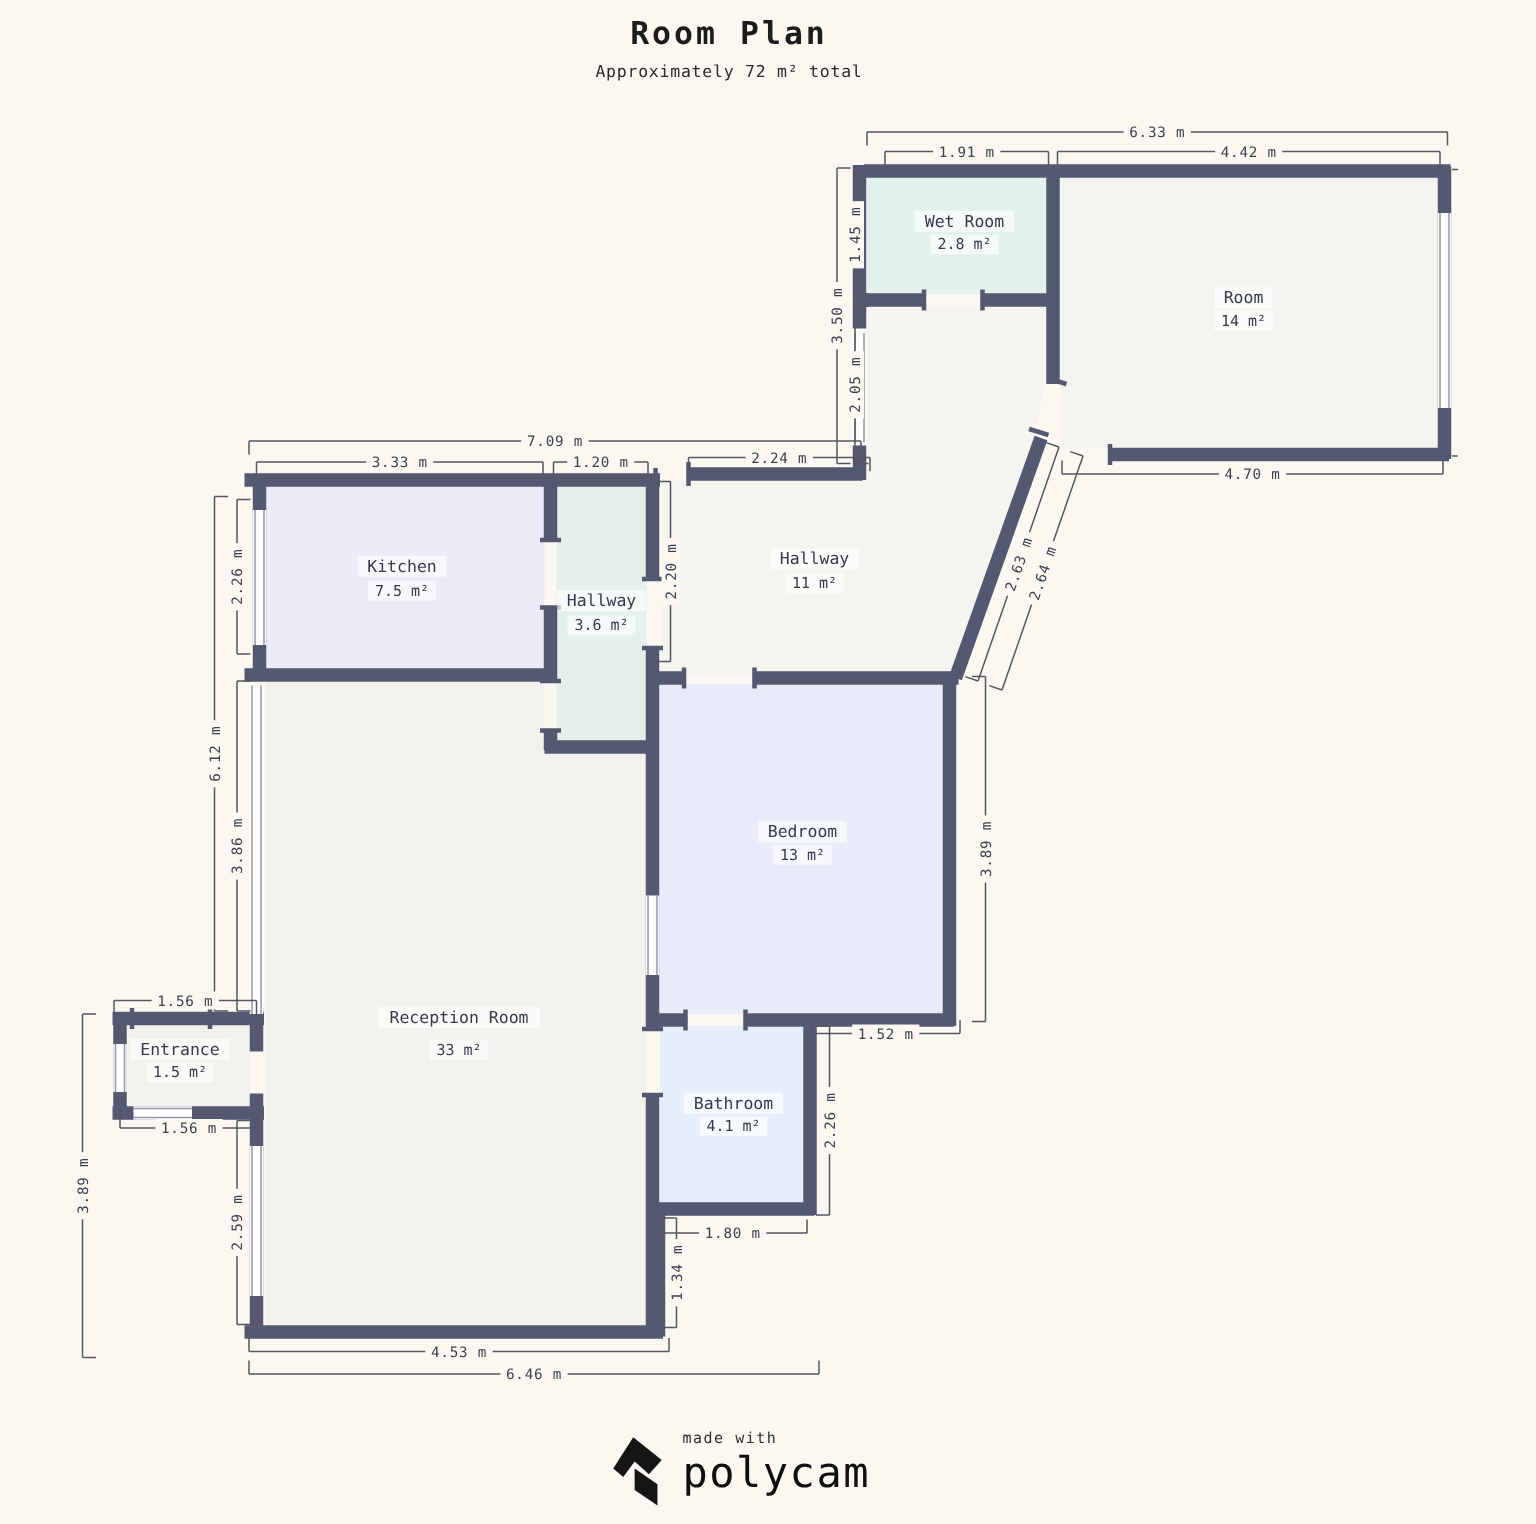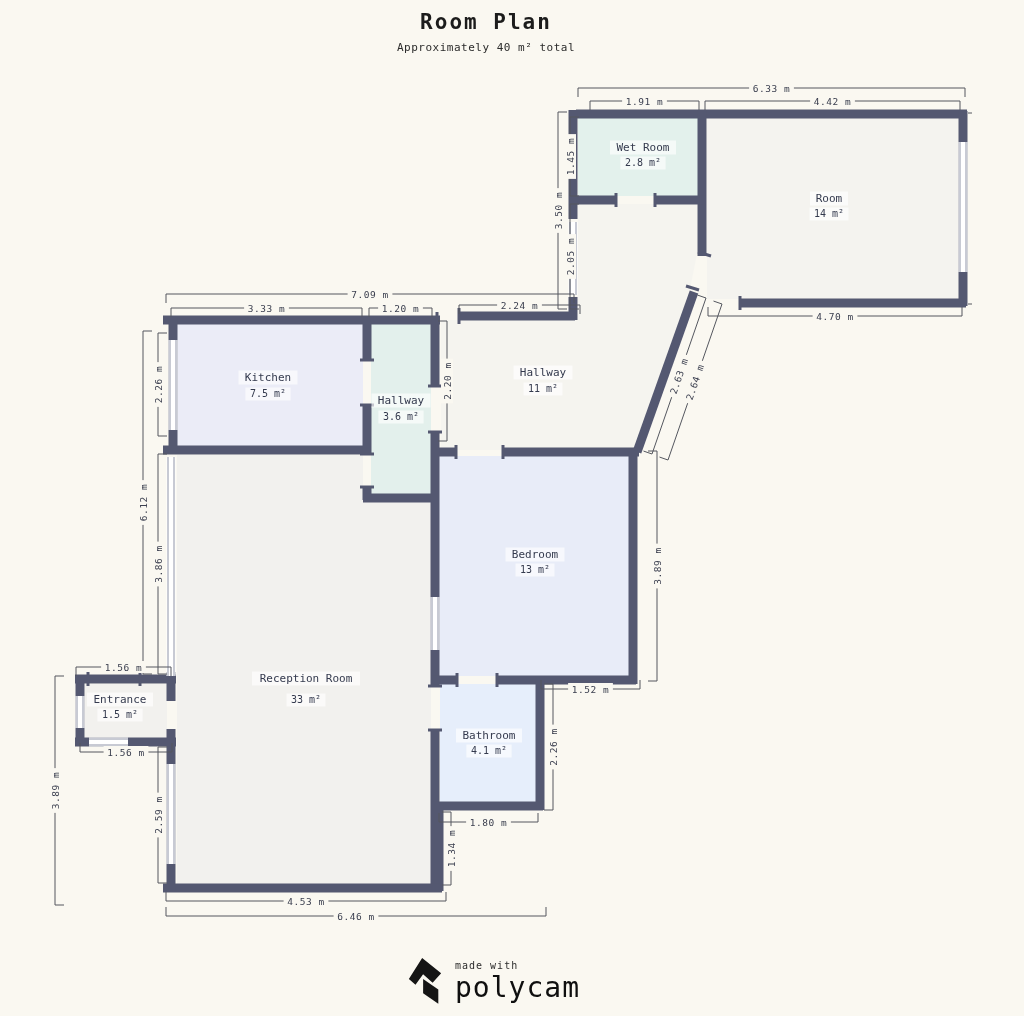--- a/index.html
+++ b/index.html
@@ -4,33 +4,33 @@
 <style>
   html,body{margin:0;padding:0;background:#faf8f1;}
   .page{position:relative;width:972px;height:1016px;background:#faf8f1;
         font-family:"DejaVu Sans Mono",monospace;overflow:hidden;}
   header{position:absolute;top:6px;left:0;right:0;text-align:center;z-index:2;}
   h1{font-size:21px;font-weight:bold;letter-spacing:2px;color:#1c1c1c;margin:4px 0 7px 0;}
   .subtitle{font-size:11px;color:#2b2b2b;margin:0;letter-spacing:0.5px;}
   #plan-canvas{position:absolute;inset:0;z-index:1;}
   #plan-canvas svg{display:block;font-family:"DejaVu Sans Mono",monospace;}
   footer{position:absolute;bottom:12px;left:0;right:0;display:flex;
-         justify-content:center;align-items:flex-end;gap:11px;z-index:2;margin-left:14px;}
+         justify-content:center;align-items:flex-start;gap:11px;z-index:2;margin-left:14px;}
   .logo svg{display:block;}
   .credit{display:flex;flex-direction:column;line-height:1.15;}
   .made{font-size:10px;color:#2d2d2d;letter-spacing:1px;}
   .brand{font-size:28px;color:#0f0f0f;letter-spacing:1px;}
 </style>
 </head>
 <body>
 
 <div class="page">
   <header>
     <h1>Room Plan</h1>
-    <p class="subtitle">Approximately 40 m² total</p>
+    <p class="subtitle">Approximately 72 m² total</p>
   </header>
 
   <div id="plan-canvas">
       <svg viewBox="0 0 1024 1016" width="1024" height="1016">
         <polygon points="578,118 698,118 698,196 578,196" fill="#e3f1ec"></polygon>
         <polygon points="707,118 959,118 959,299 707,299" fill="#f4f3ef"></polygon>
         <polygon points="441,320 578,320 578,204 697,204 697,254 689,294 636,450 441,450" fill="#f5f4ef"></polygon>
         <polygon points="177,324 363,324 363,446 177,446" fill="#ebecf7"></polygon>
         <polygon points="371,324 431,324 431,494 371,494" fill="#e3f0ec"></polygon>
         <polygon points="439,456 629,456 629,676 439,676" fill="#e8ecf8"></polygon>

